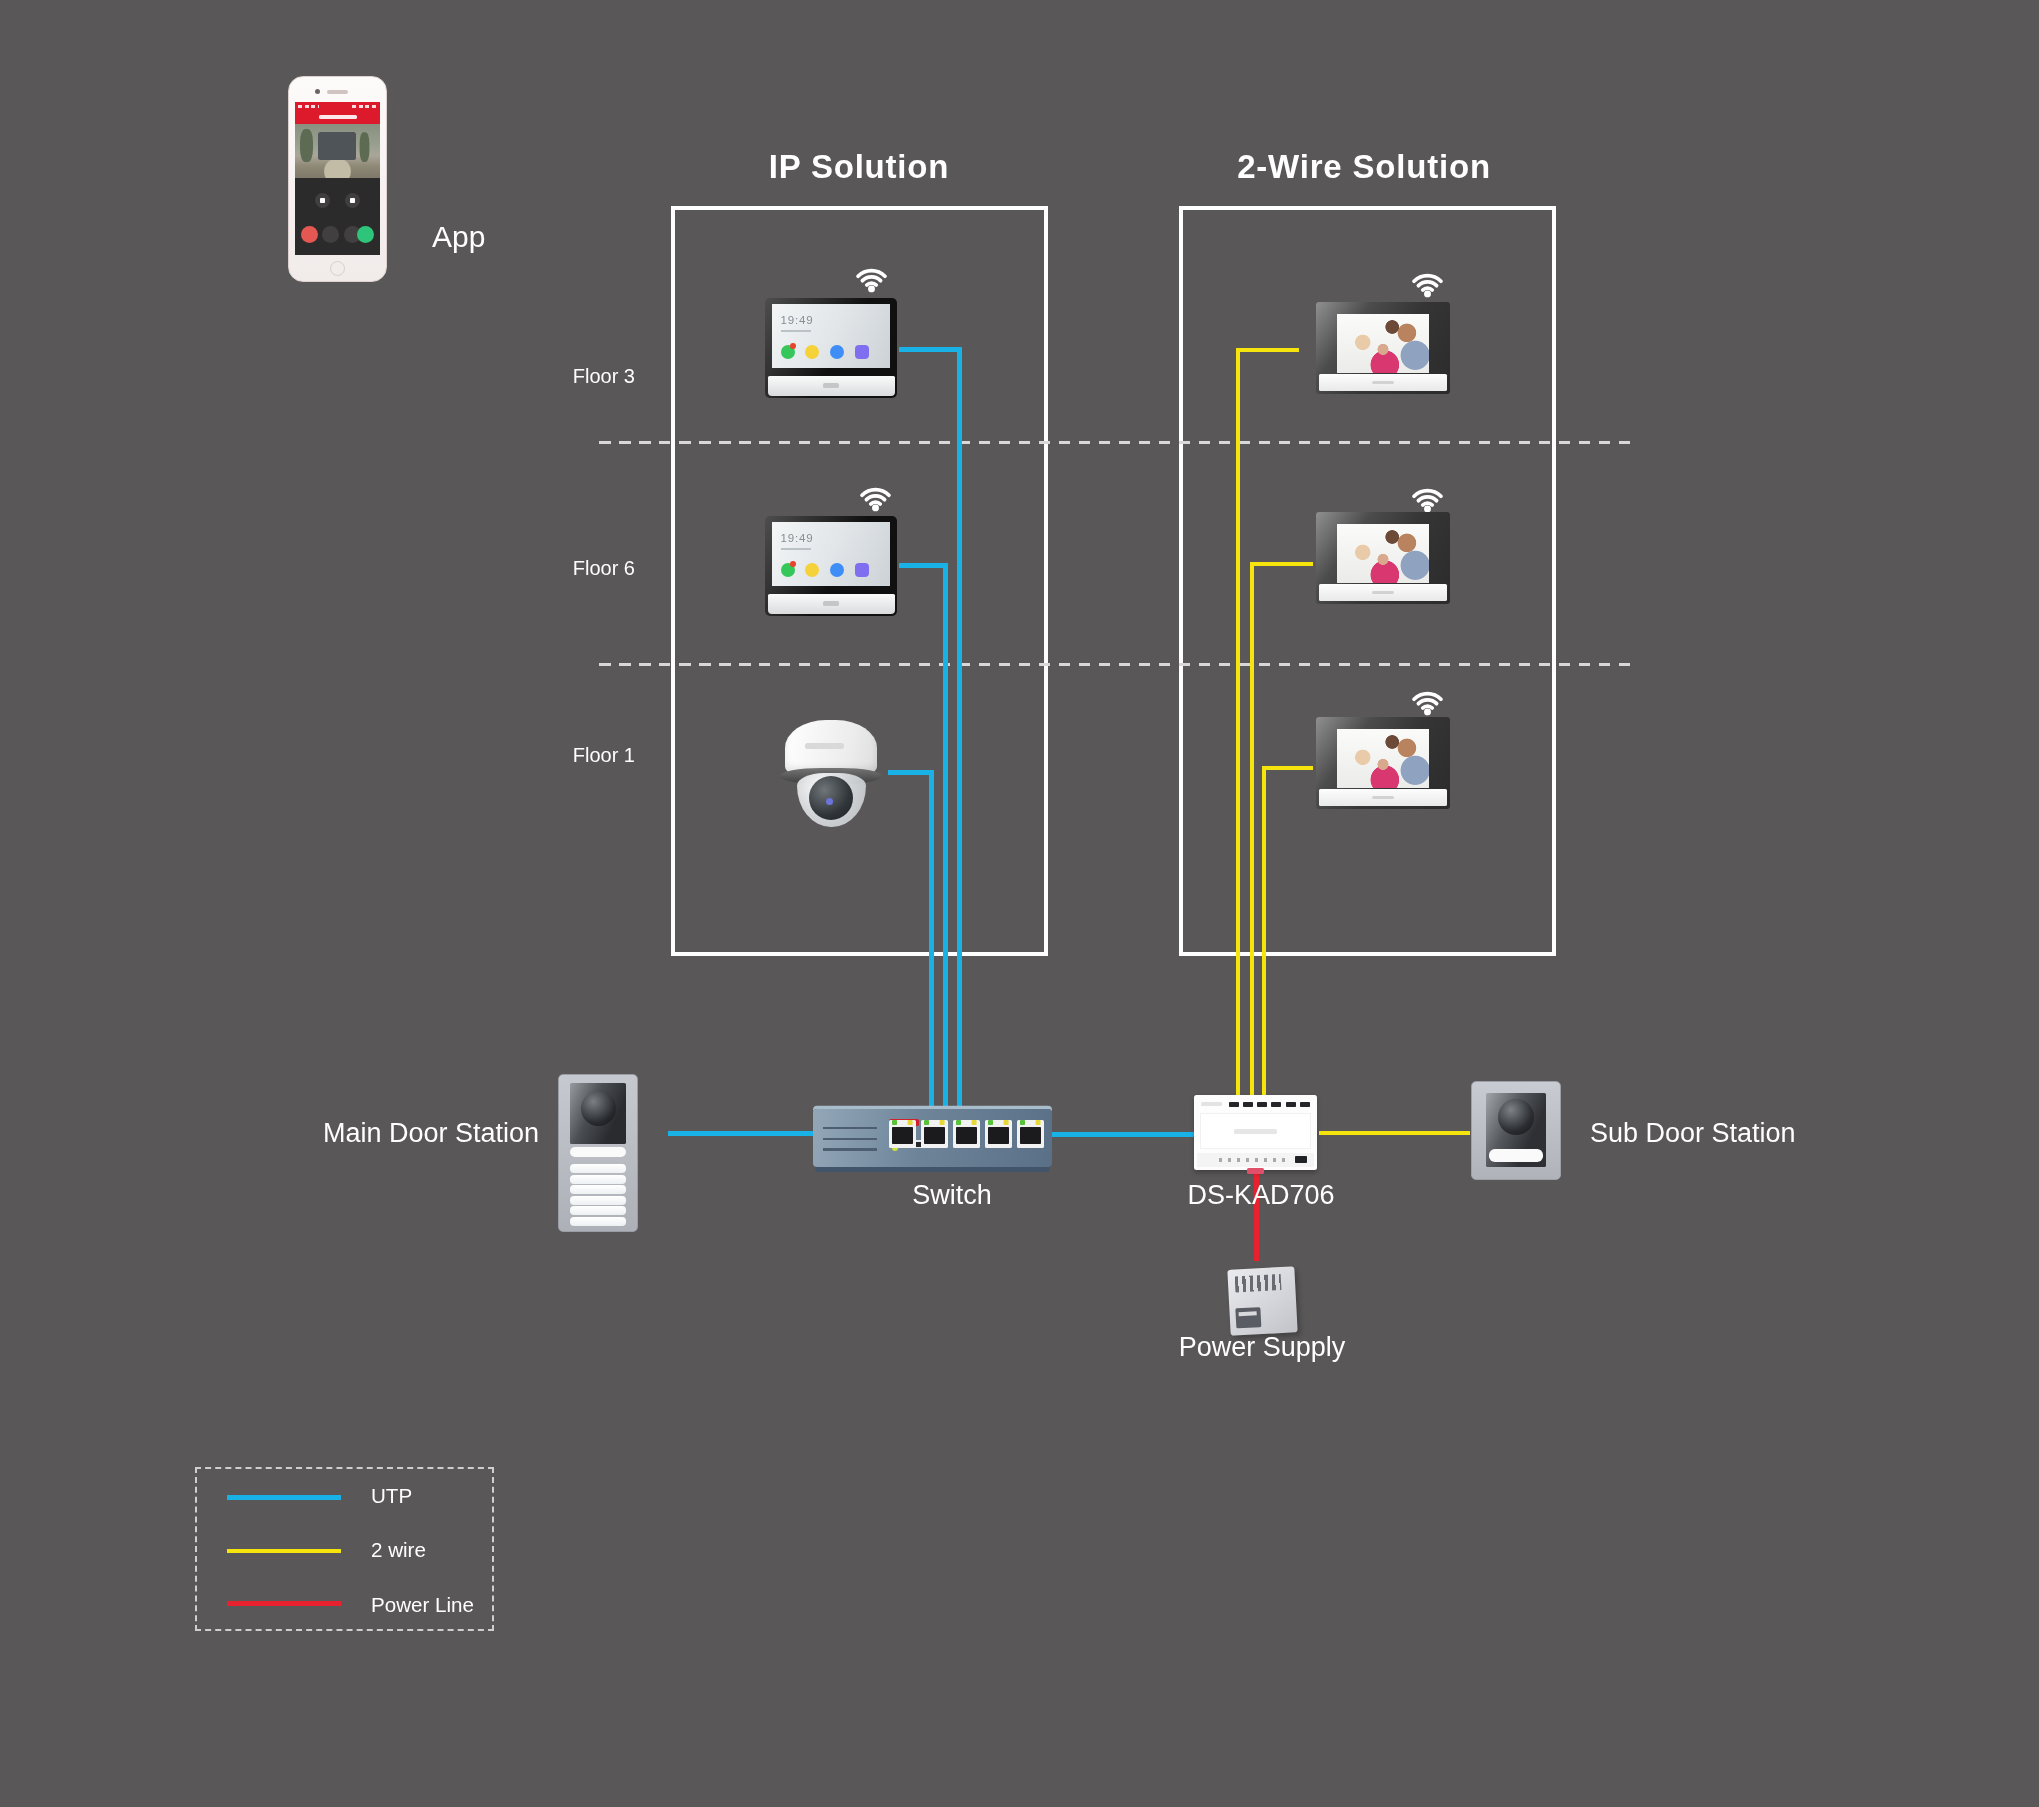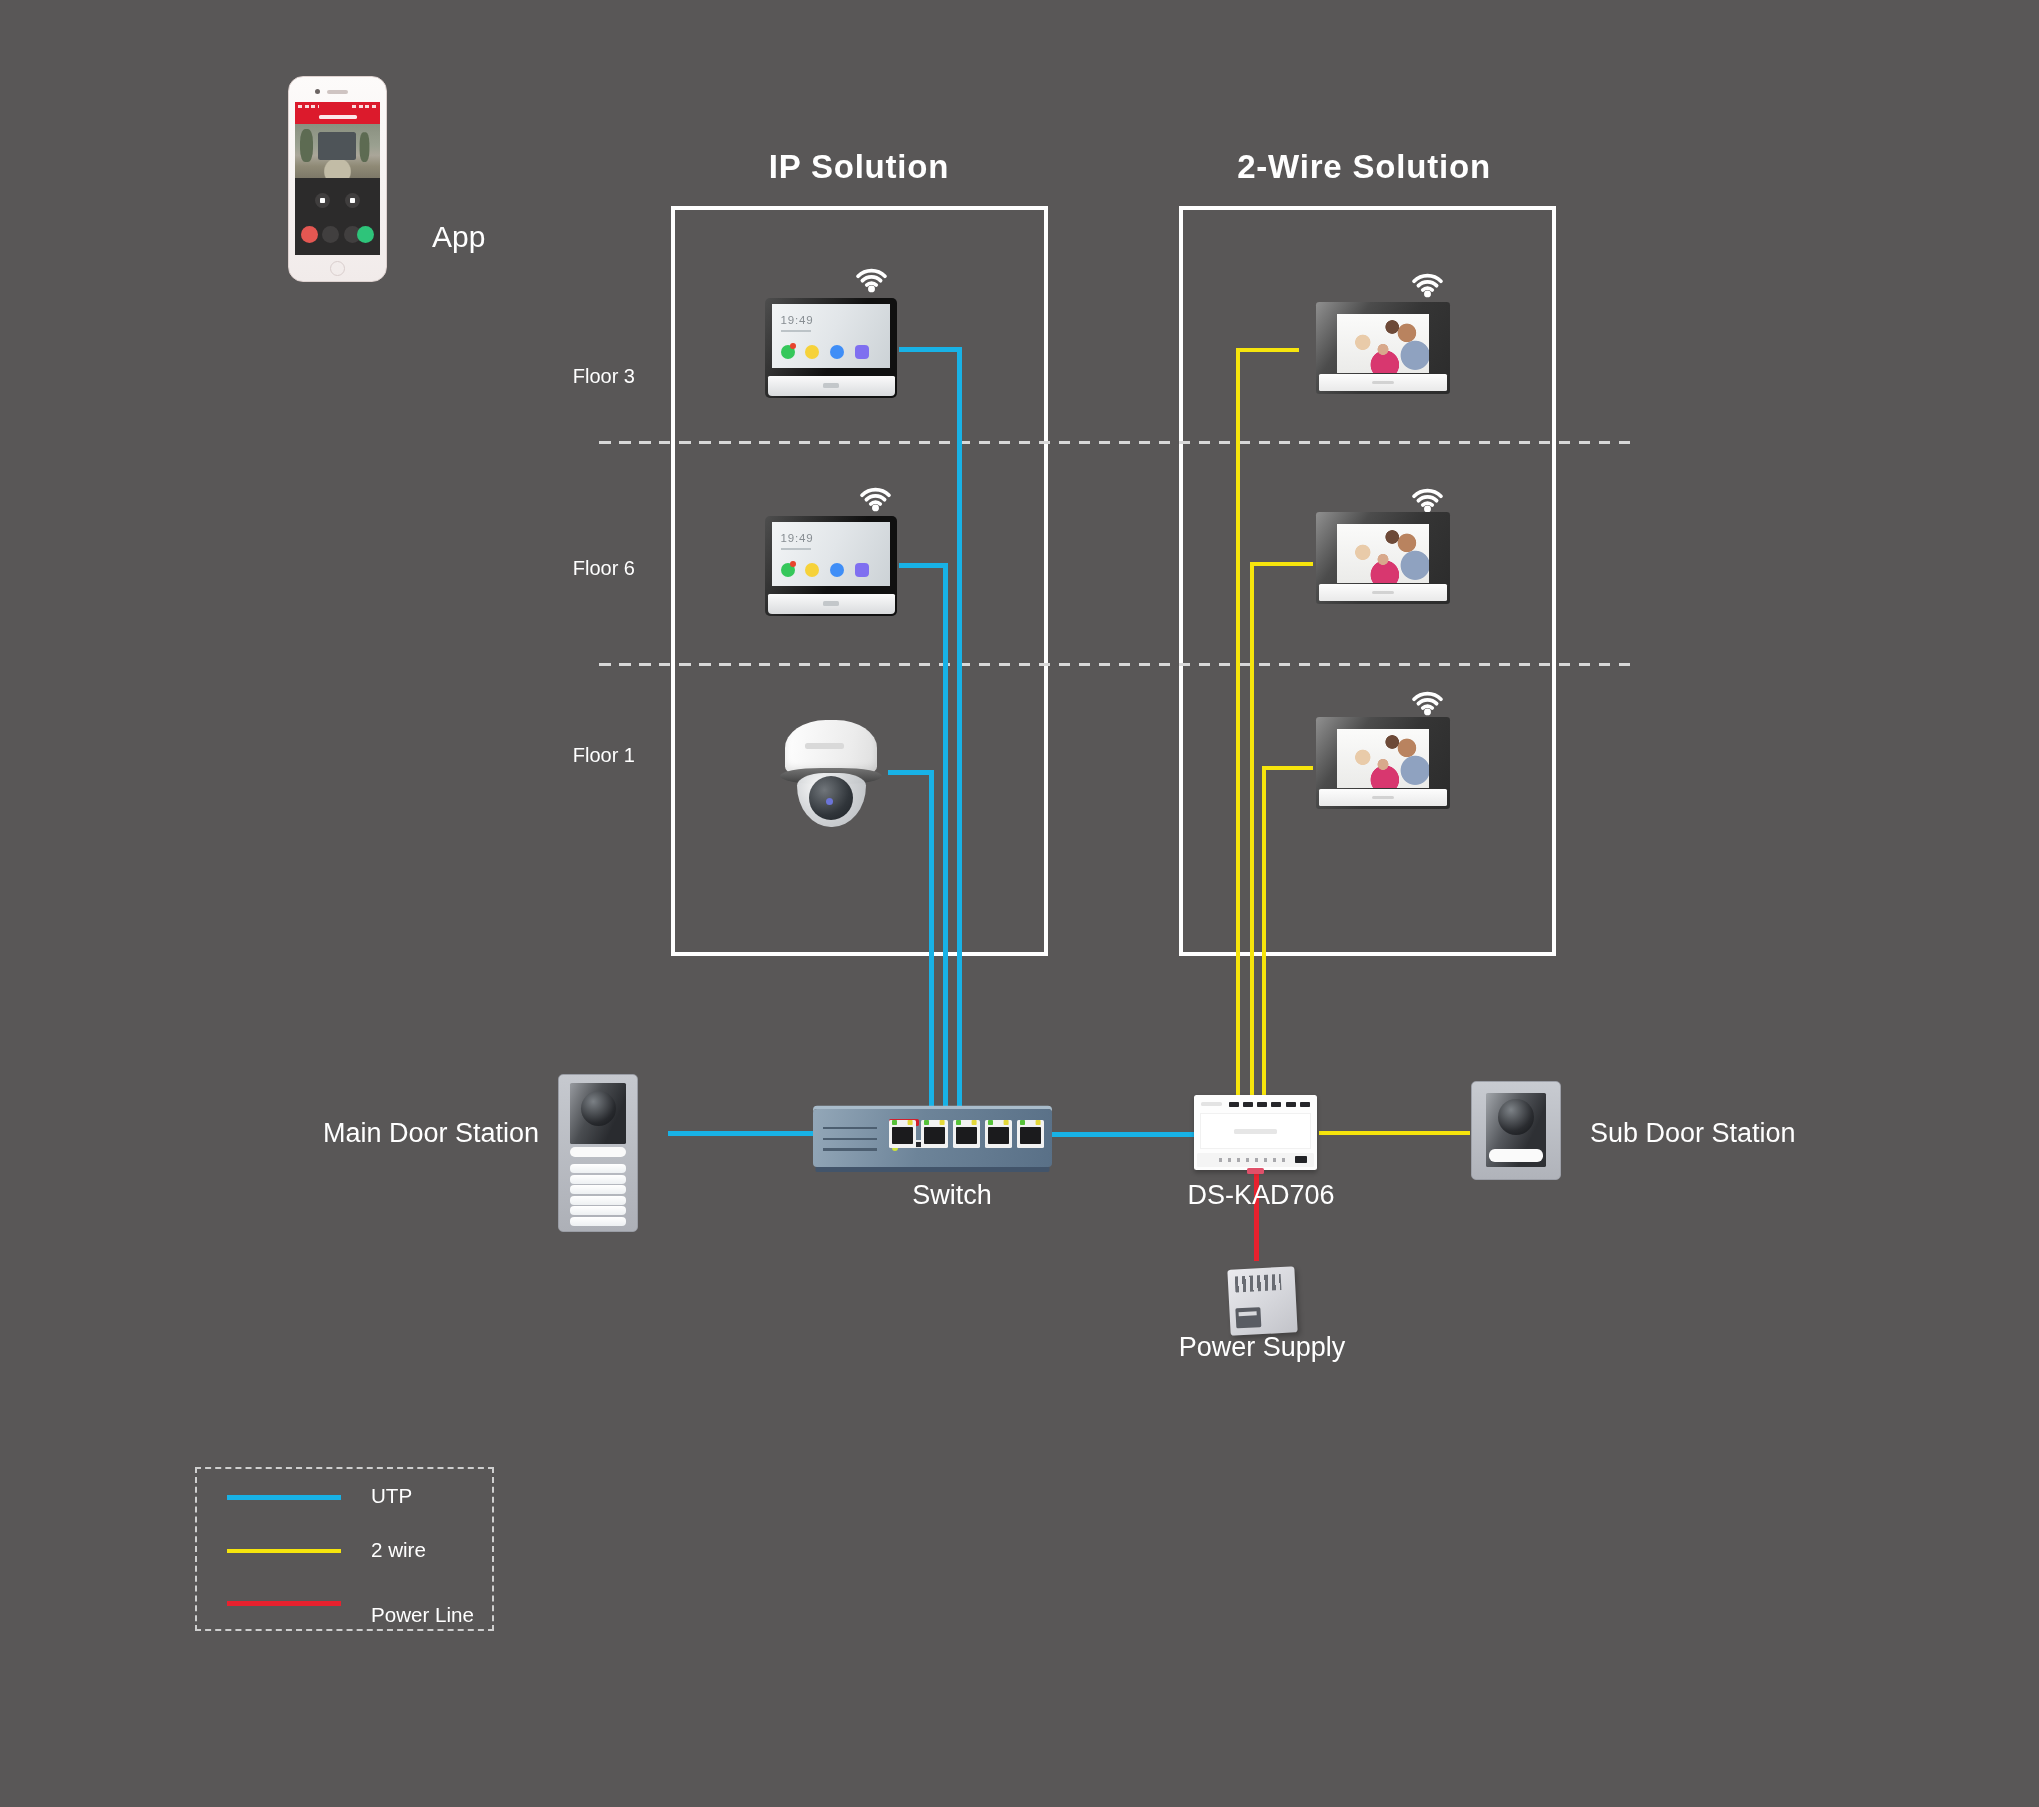--- a/index.html
+++ b/index.html
@@ -352,17 +352,17 @@
     <div class="psu-block"></div>
   </div>
   <div class="dev-lbl center-lbl" style="left:1262px;top:1333px;">Power Supply</div>
 
   <div class="legend">
     <div class="wire wc" style="left:30px;top:26px;width:114px;height:5px;"></div>
     <div class="leg-lbl" style="left:174px;top:14px;">UTP</div>
     <div class="wire wy" style="left:30px;top:80px;width:114px;height:4.1px;"></div>
     <div class="leg-lbl" style="left:174px;top:68px;">2 wire</div>
     <div class="wire wr" style="left:30px;top:132px;width:114px;height:5px;"></div>
-    <div class="leg-lbl" style="left:174px;top:133px;text-align:center;">Power Line</div>
+    <div class="leg-lbl" style="left:174px;top:123px;text-align:center;">Power Line</div>
   </div>
 
 </div>
 
 
 </body></html>

